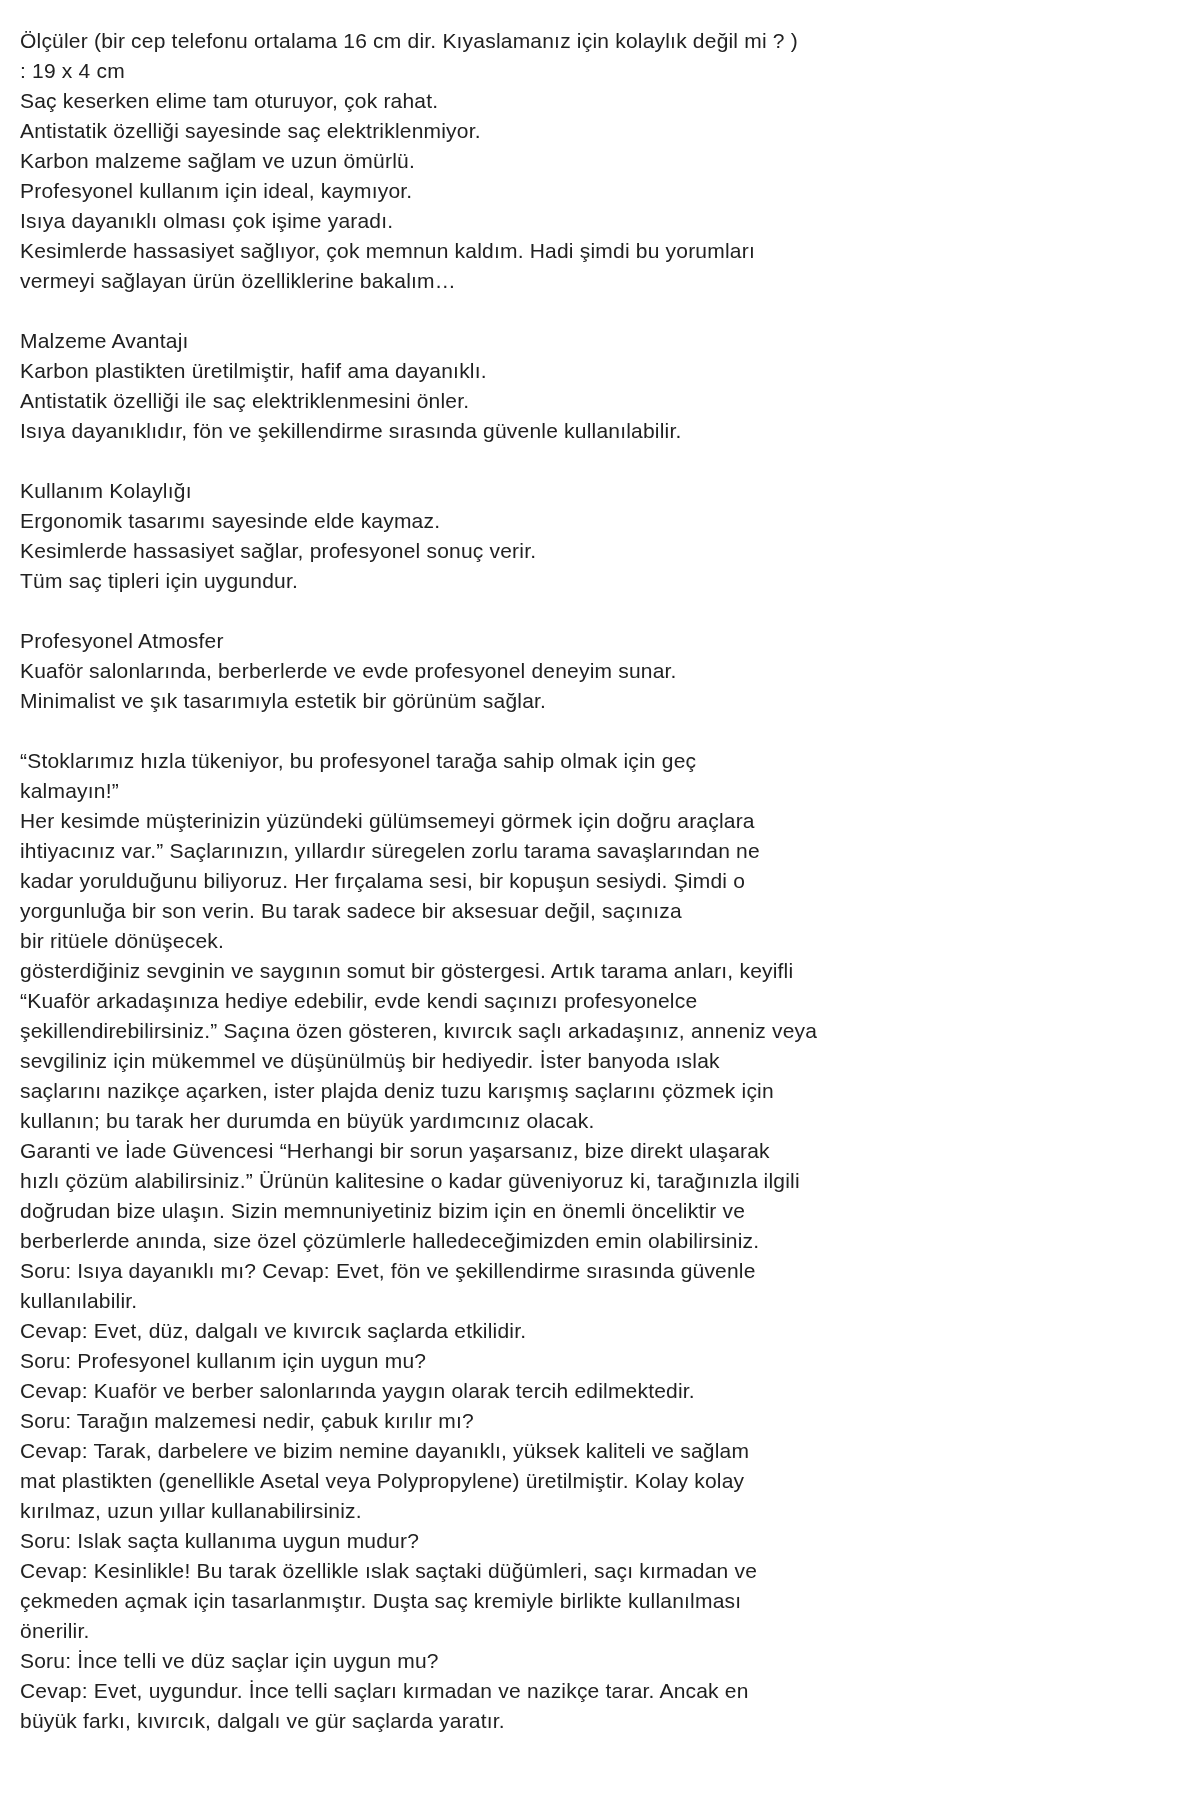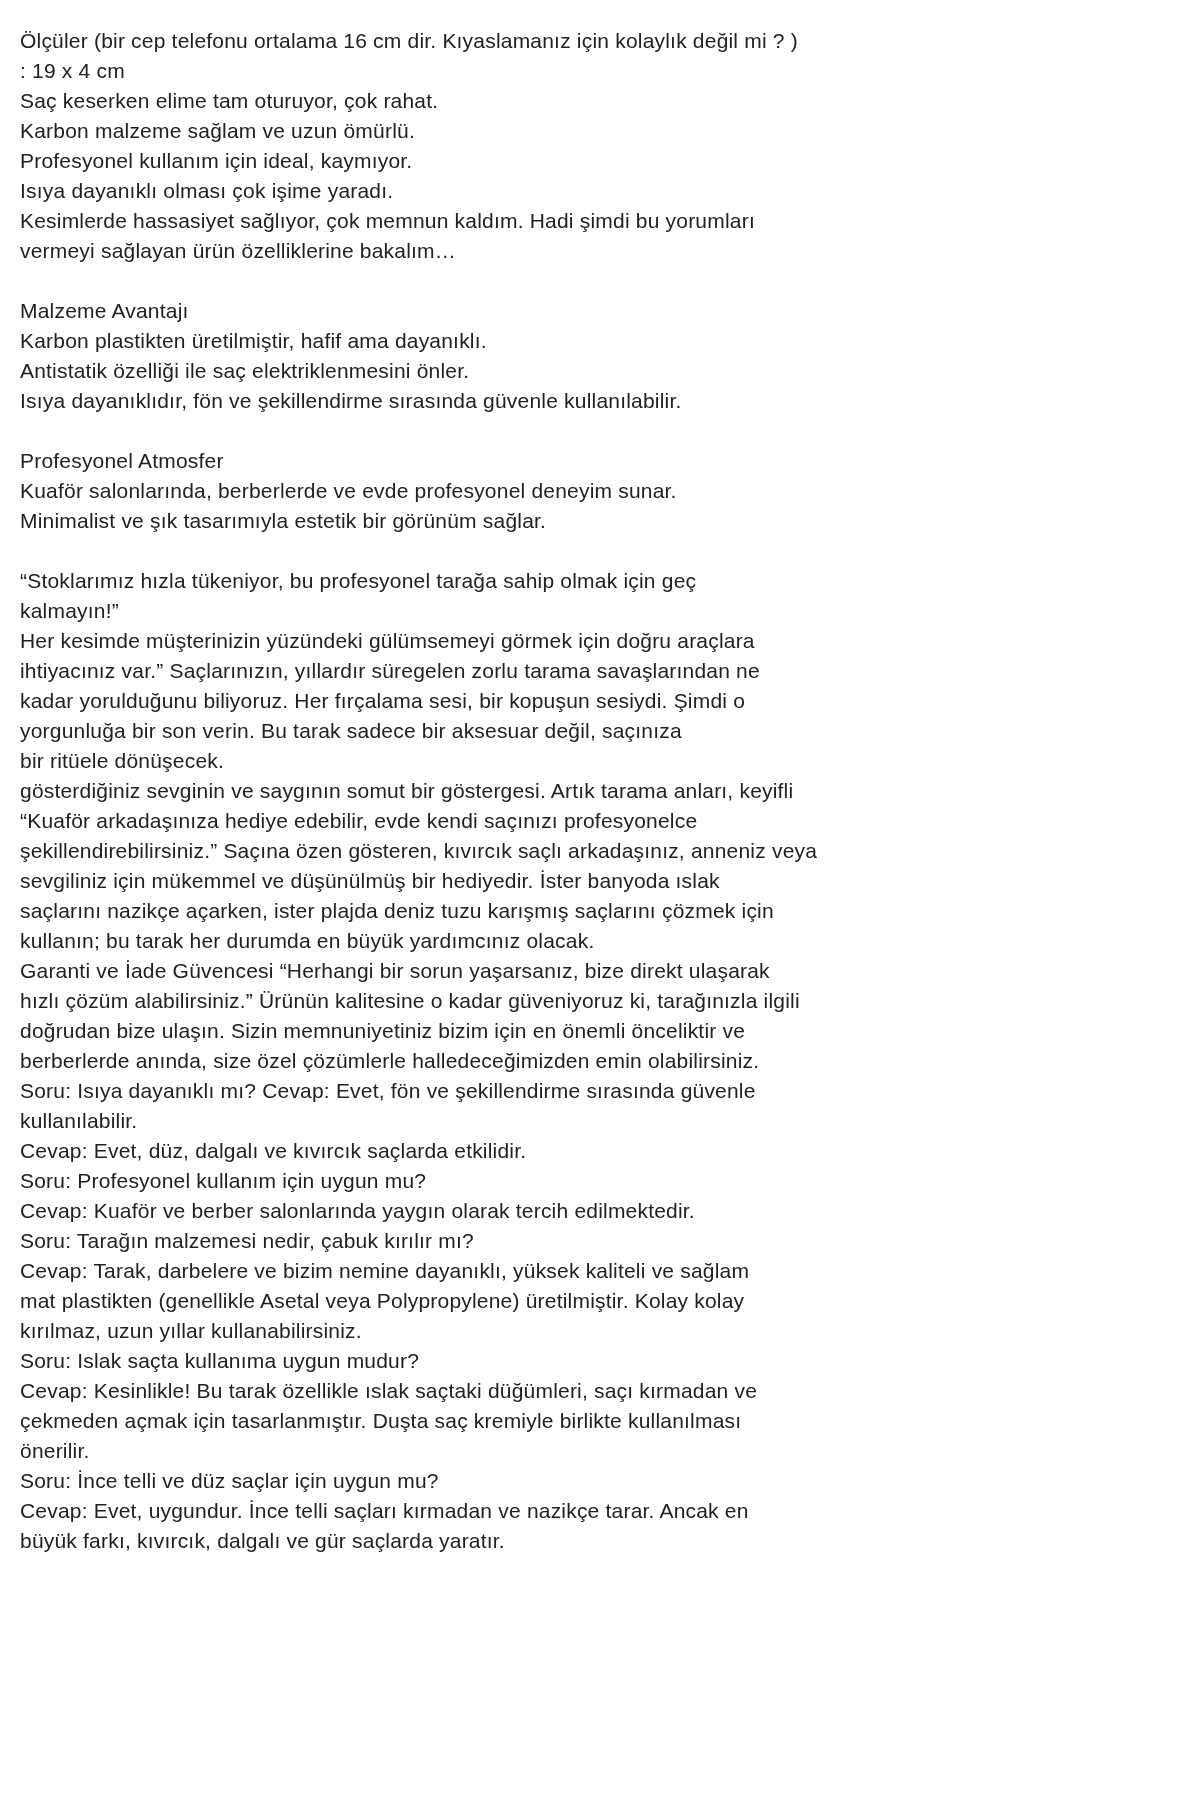--- a/index.html
+++ b/index.html
@@ -33,31 +33,38 @@
 </style>
 </head>
 <body>
 
 <main class="doc">
   <div id="doc-blocks">
       <div class="block">
         <div class="line">Ölçüler (bir cep telefonu ortalama 16 cm dir. Kıyaslamanız için kolaylık değil mi ? )</div>
         <div class="line">: 19 x 4 cm</div>
         <div class="line">Saç keserken elime tam oturuyor, çok rahat.</div>
+        <div class="line">Antistatik özelliği sayesinde saç elektriklenmiyor.</div>
         <div class="line">Karbon malzeme sağlam ve uzun ömürlü.</div>
         <div class="line">Profesyonel kullanım için ideal, kaymıyor.</div>
         <div class="line">Isıya dayanıklı olması çok işime yaradı.</div>
         <div class="line">Kesimlerde hassasiyet sağlıyor, çok memnun kaldım. Hadi şimdi bu yorumları</div>
         <div class="line">vermeyi sağlayan ürün özelliklerine bakalım…</div>
       </div>
       <div class="block">
         <div class="line">Malzeme Avantajı</div>
         <div class="line">Karbon plastikten üretilmiştir, hafif ama dayanıklı.</div>
         <div class="line">Antistatik özelliği ile saç elektriklenmesini önler.</div>
         <div class="line">Isıya dayanıklıdır, fön ve şekillendirme sırasında güvenle kullanılabilir.</div>
+      </div>
+      <div class="block">
+        <div class="line">Kullanım Kolaylığı</div>
+        <div class="line">Ergonomik tasarımı sayesinde elde kaymaz.</div>
+        <div class="line">Kesimlerde hassasiyet sağlar, profesyonel sonuç verir.</div>
+        <div class="line">Tüm saç tipleri için uygundur.</div>
       </div>
       <div class="block">
         <div class="line">Profesyonel Atmosfer</div>
         <div class="line">Kuaför salonlarında, berberlerde ve evde profesyonel deneyim sunar.</div>
         <div class="line">Minimalist ve şık tasarımıyla estetik bir görünüm sağlar.</div>
       </div>
       <div class="block">
         <div class="line">“Stoklarımız hızla tükeniyor, bu profesyonel tarağa sahip olmak için geç</div>
         <div class="line">kalmayın!”</div>
         <div class="line">Her kesimde müşterinizin yüzündeki gülümsemeyi görmek için doğru araçlara</div>

